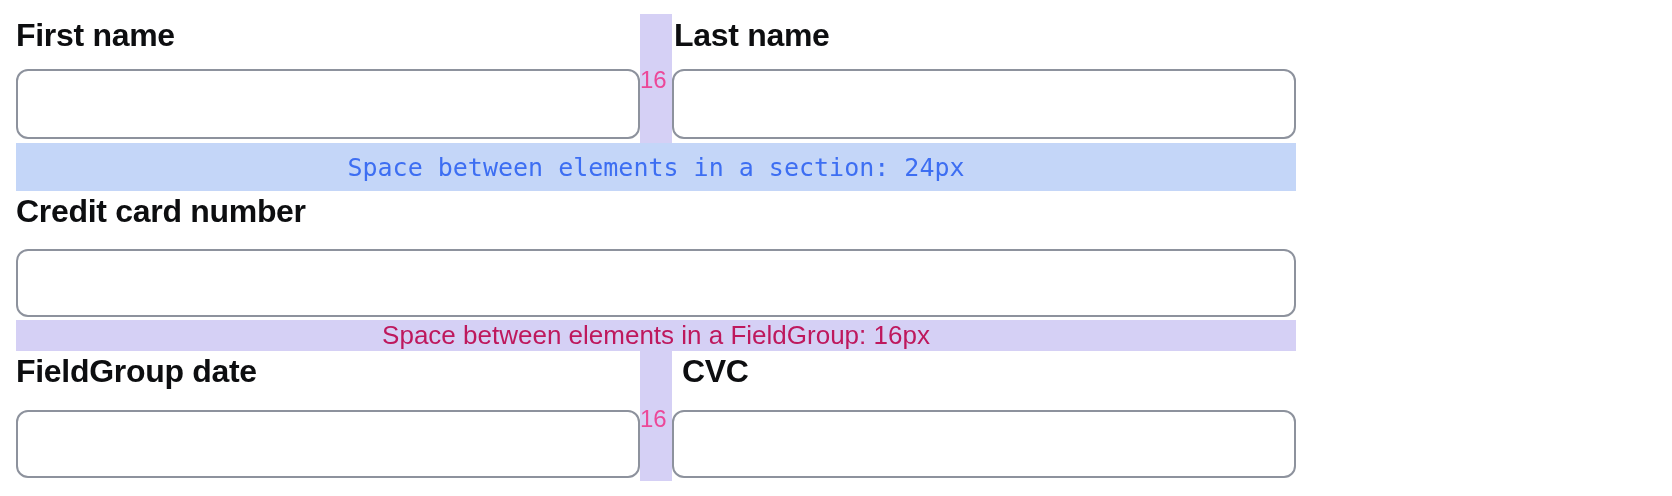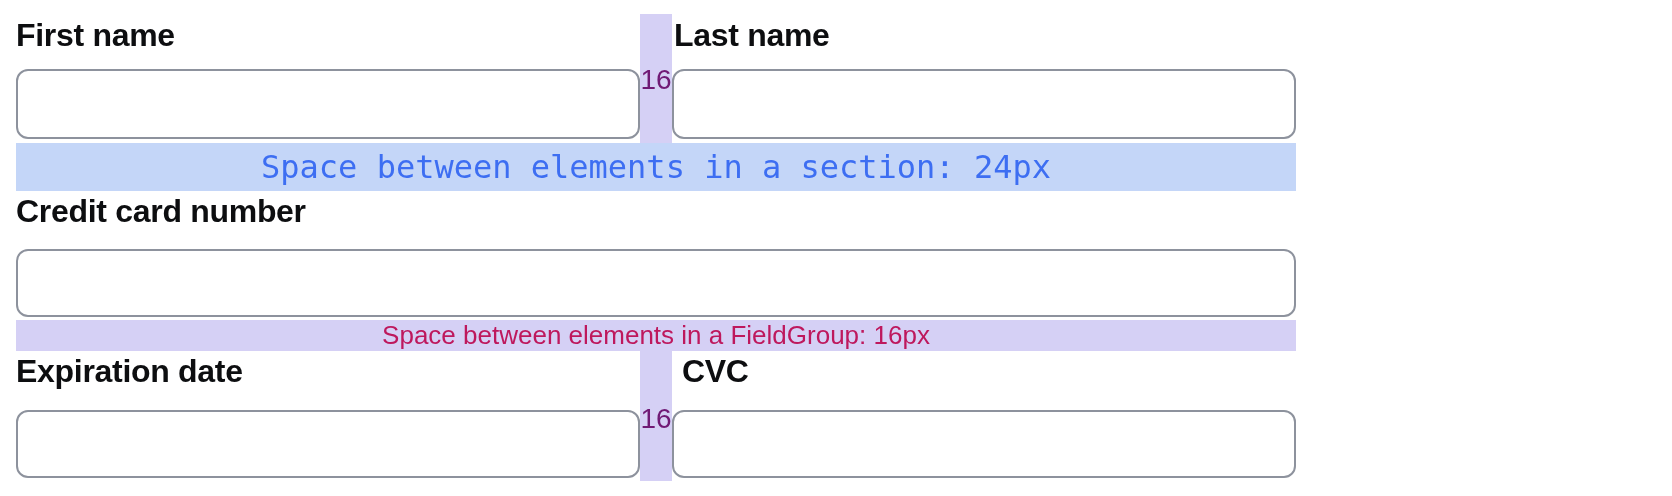--- a/index.html
+++ b/index.html
@@ -33,43 +33,43 @@
   }
 
   .gap-v {
     position: absolute;
     width: 32px;
     background: #d5d0f5;
   }
 
   .gap-v-label {
     position: absolute;
-    width: 32px;
+    width: 16px;
     text-align: center;
-    font-size: 28px;
+    font-size: 24px;
     line-height: 28px;
-    color: #701a75;
+    color: #ec4899;
     z-index: 3;
   }
 
   .strip {
     position: absolute;
     left: 16px;
     width: 1280px;
     display: flex;
     align-items: center;
     justify-content: center;
     white-space: nowrap;
   }
   .strip-section {
     top: 143px; height: 48px;
     background: #c4d6f8;
     color: #3d6ef2;
     font-family: "DejaVu Sans Mono", monospace;
-    font-size: 32px;
+    font-size: 25px;
   }
   .strip-fieldgroup {
     top: 320px; height: 31px;
     background: #d5d0f5;
     color: #be185d;
     font-size: 26px;
     font-weight: 500;
   }
 
   .input-row1 { top: 69px;  height: 70px; }
@@ -102,21 +102,21 @@
     <span>Space between elements in a section: 24px</span>
   </div>
 
   <div class="field-label" style="left:16px; top:194px;">Credit card number</div>
   <input type="text" class="text-input input-full" aria-label="Credit card number" style="">
 
   <div class="strip strip-fieldgroup">
     <span>Space between elements in a FieldGroup: 16px</span>
   </div>
 
-  <div class="field-label" style="left:16px; top:354px;">Expiration date</div>
+  <div class="field-label" style="left:16px; top:354px;">FieldGroup date</div>
   <div class="field-label" style="left:674px; top:354px;margin-left:8px;">CVC</div>
 
   <input type="text" class="text-input input-row3 input-half-left" aria-label="Expiration date" style="">
   <input type="text" class="text-input input-row3 input-half-right" aria-label="CVC" style="">
 
   <div class="gap-v-label" style="left:640px; top:405px;">16</div>
 
 </div>
 
 </body></html>

